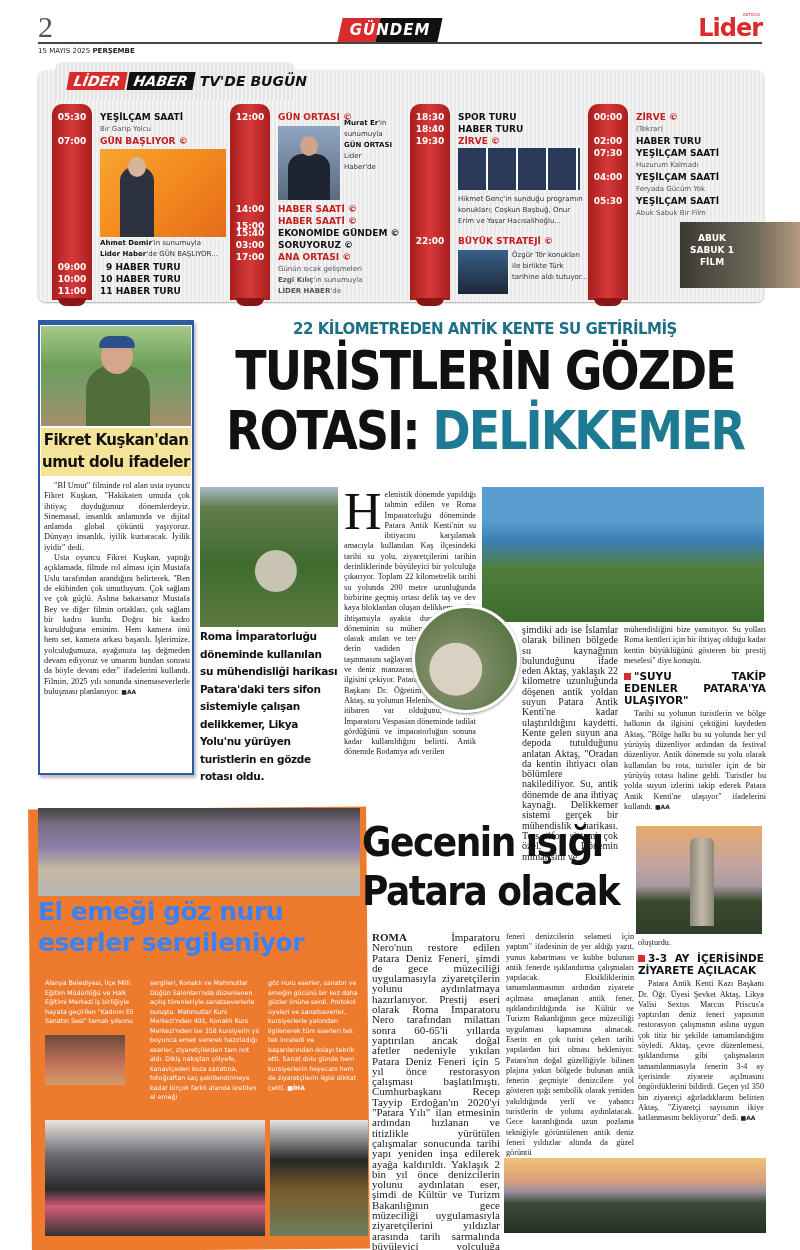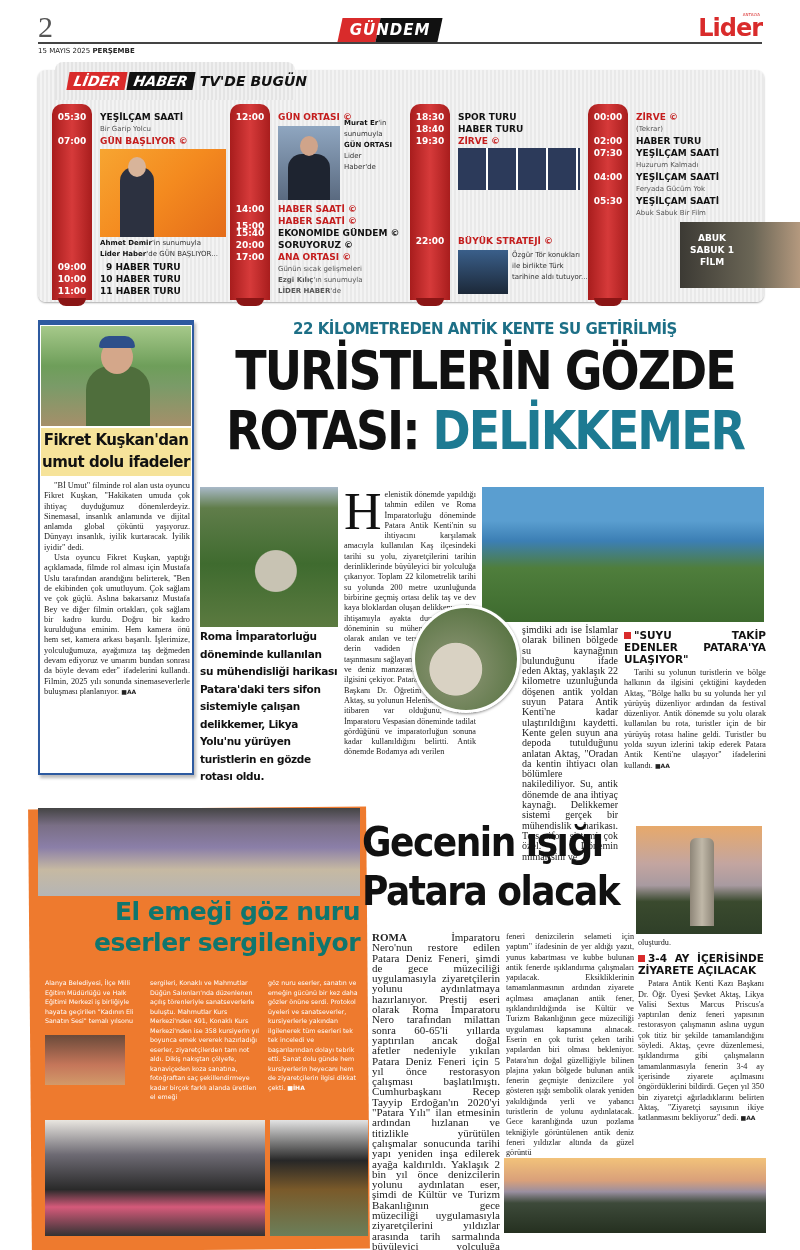--- a/index.html
+++ b/index.html
@@ -63,21 +63,21 @@
   .main-body2 { left: 482px; top: 625px; width: 136px; font-family: "Liberation Serif", serif; font-size: 10px; line-height: 10.3px; color: #222; text-align: justify; }
   .main-body3 { left: 624px; top: 625px; width: 142px; font-family: "Liberation Serif", serif; font-size: 8.2px; line-height: 10.3px; color: #222; text-align: justify; }
   .subhead { font-family: "DejaVu Sans", sans-serif; font-weight: bold; font-size: 10.5px; line-height: 12px; color: #111; margin: 4px 0 3px; }
   .subhead .sq { display: inline-block; width: 7px; height: 7px; background: #d92b2b; margin-right: 3px; }
   .aa { font-family: "DejaVu Sans", sans-serif; font-size: 6px; font-weight: bold; }
   .aa:before { content: "\25A0 "; }
 
   
   .orange-box { left: 30px; top: 808px; width: 338px; height: 442px; background: #ee7a2e; transform: rotate(-0.5deg); }
   .group-photo { left: 38px; top: 808px; width: 322px; height: 88px; background: linear-gradient(180deg, #444 0%, #7a6f86 20%, #8b7fa8 45%, #c6b9a2 70%, #b5b5b5 100%); }
-  .ee-head { left: 38px; top: 896px; width: 322px; font-family: "DejaVu Sans", sans-serif; font-weight: bold; color: #0f766e; font-size: 25px; line-height: 31px; text-align: right; letter-spacing: -0.5px; }
+  .ee-head { left: 38px; top: 896px; width: 322px; font-family: "DejaVu Sans", sans-serif; font-weight: bold; color: #3b82f6; font-size: 25px; line-height: 31px; text-align: left; letter-spacing: -0.5px; }
   .ee-col { font-family: "DejaVu Sans", sans-serif; font-size: 6.3px; line-height: 9.5px; color: #fff; }
   .ee-photo1 { left: 45px; top: 1035px; width: 80px; height: 50px; background: linear-gradient(180deg, #6a4a3a, #c5765a 60%, #d29a6a); }
   .ee-photo2 { left: 45px; top: 1120px; width: 220px; height: 116px; background: linear-gradient(180deg, #e9e6e0 0%, #6d6a73 30%, #2a2a2a 60%, #d55a7a 75%, #333 100%); }
   .ee-photo3 { left: 270px; top: 1120px; width: 98px; height: 116px; background: linear-gradient(180deg, #e3e3e3 0%, #272727 35%, #7a5a2a 60%, #6b7f5a 100%); }
 
   
   .gec-head { left: 362px; top: 818px; width: 290px; font-family: "DejaVu Sans", sans-serif; font-weight: bold; font-size: 36px; line-height: 44px; color: #111; letter-spacing: -1.5px; transform: scaleY(1.12); transform-origin: top; }
   .photo-tower { left: 636px; top: 826px; width: 126px; height: 108px; background: linear-gradient(180deg, #e7a96b 0%, #c3a5a0 35%, #a89aa0 55%, #3a4a2e 70%, #2f3f28 100%); }
   .tower { left: 690px; top: 838px; width: 24px; height: 88px; background: linear-gradient(90deg, #8e8678, #c0b8a8, #8e8678); border-radius: 6px 6px 0 0; }
   .gec-col1 { left: 372px; top: 932px; width: 128px; font-family: Liberation Serif, serif; font-size: 11px; line-height: 10.3px; color: #222; text-align: justify; }
@@ -127,21 +127,21 @@
   <div class="tv-prog" style="top:170px">10 HABER TURU</div>
   <div class="tv-prog" style="top:182px">11 HABER TURU</div>
 </div>
 
 <div class="abs tv-col" style="left:230px;">
   <div class="tv-ribbon"></div>
   <div class="tv-time" style="top:8px">12:00</div>
   <div class="tv-time" style="top:100px">14:00</div>
   <div class="tv-time" style="top:117px">15:00</div>
   <div class="tv-time" style="top:124px">15:40</div>
-  <div class="tv-time" style="top:136px">20:00</div>
+  <div class="tv-time" style="top:136px">03:00</div>
   <div class="tv-time" style="top:148px">17:00</div>
   <div class="tv-prog red" style="top:8px">GÜN ORTASI ©</div>
   <div class="ph" style="left:48px;top:22px;width:62px;height:74px;background:linear-gradient(180deg,#8fa6c0,#5a6a80);">
     <div style="position:absolute;left:10px;top:28px;width:42px;height:46px;background:#1e2430;border-radius:14px 14px 0 0;"></div>
     <div style="position:absolute;left:22px;top:10px;width:18px;height:20px;background:#d0a48a;border-radius:50%;"></div>
   </div>
   <div class="tv-cap" style="left:114px;top:14px;width:64px;"><b>Murat Er</b><span>'in</span><br><span>sunumuyla</span><br><b>GÜN ORTASI</b><br><span>Lider</span><br><span>Haber'de</span></div>
   <div class="tv-prog red" style="top:100px">HABER SAATİ ©</div>
   <div class="tv-prog red" style="top:112px">HABER SAATİ ©</div>
   <div class="tv-prog" style="top:124px">EKONOMİDE GÜNDEM ©</div>
@@ -155,20 +155,21 @@
 <div class="abs tv-col" style="left:410px;">
   <div class="tv-ribbon"></div>
   <div class="tv-time" style="top:8px">18:30</div>
   <div class="tv-time" style="top:20px">18:40</div>
   <div class="tv-time" style="top:32px">19:30</div>
   <div class="tv-time" style="top:132px">22:00</div>
   <div class="tv-prog" style="top:8px">SPOR TURU</div>
   <div class="tv-prog" style="top:20px">HABER TURU</div>
   <div class="tv-prog red" style="top:32px">ZİRVE ©</div>
   <div class="ph" style="left:48px;top:44px;width:122px;height:42px;background:repeating-linear-gradient(90deg,#2c3a5a 0 28px,#fff 28px 30px);"></div>
+  <div class="tv-cap" style="left:48px;top:90px;width:130px;">Hikmet Genç'in sunduğu programın konukları; Coşkun Başbuğ, Onur Erim ve Yaşar Hacısalihoğlu...</div>
   <div class="tv-prog red" style="top:132px">BÜYÜK STRATEJİ ©</div>
   <div class="ph" style="left:48px;top:146px;width:50px;height:44px;background:linear-gradient(180deg,#3a5f8a,#1c2838);"></div>
   <div class="tv-cap" style="left:102px;top:146px;width:76px;">Özgür Tör konukları ile birlikte Türk tarihine aldı tutuyor...</div>
 </div>
 
 <div class="abs tv-col" style="left:588px;">
   <div class="tv-ribbon"></div>
   <div class="tv-time" style="top:8px">00:00</div>
   <div class="tv-time" style="top:32px">02:00</div>
   <div class="tv-time" style="top:44px">07:30</div>
@@ -212,20 +213,21 @@
   <span class="dropcap">H</span><span>elenistik dönemde yapıldığı tahmin edilen ve Roma İmparatorluğu döneminde Patara Antik Kenti'nin su ihtiyacını karşılamak amacıyla kullanılan Kaş ilçesindeki tarihi su yolu, ziyaretçilerini tarihin derinliklerinde büyüleyici bir yolculuğa çıkarıyor. Toplam 22 kilometrelik tarihi su yolunda 200 metre uzunluğunda birbirine geçmiş ortası delik taş ve dev kaya bloklardan oluşan delikkemer, tüm ihtişamıyla ayakta duruyor. Roma döneminin su mühendisliği harikası olarak anılan ve ters sifon sistemiyle derin vadiden suyun Patara'ya taşınmasını sağlayan delikkemer, orman ve deniz manzarasıyla turistlerin de ilgisini çekiyor. Patara Antik Kenti Kazı Başkanı Dr. Öğretim Üyesi Şevket Aktaş, su yolunun Helenistik dönemden itibaren var olduğunu, Roma İmparatoru Vespasian döneminde tadilat gördüğünü ve imparatorluğun sonuna kadar kullanıldığını belirtti. Antik dönemde Bodamya adı verilen</span>
 </div>
 
 <div class="abs photo-coast"></div>
 <div class="abs photo-circle"></div>
 
 <div class="abs main-body2" style="padding-left:40px;">
   <span>şimdiki adı ise İslamlar olarak bilinen bölgede su kaynağının bulunduğunu ifade eden Aktaş, yaklaşık 22 kilometre uzunluğunda döşenen antik yoldan suyun Patara Antik Kenti'ne kadar ulaştırıldığını kaydetti. Kente gelen suyun ana depoda tutulduğunu anlatan Aktaş, "Oradan da kentin ihtiyacı olan bölümlere nakilediliyor. Su, antik dönemde de ana ihtiyaç kaynağı. Delikkemer sistemi gerçek bir mühendislik harikası. Ters sifon sistemi çok özel. Dönemin mimarisini ve</span>
 </div>
 <div class="abs main-body3">
+  <p>mühendisliğini bize yansıtıyor. Su yolları Roma kentleri için bir ihtiyaç olduğu kadar kentin büyüklüğünü gösteren bir prestij meselesi" diye konuştu.</p>
   <div class="subhead"><span class="sq"></span><span>"SUYU TAKİP EDENLER PATARA'YA ULAŞIYOR"</span></div>
   <p style="text-indent:10px;"><span>Tarihi su yolunun turistlerin ve bölge halkının da ilgisini çektiğini kaydeden Aktaş, "Bölge halkı bu su yolunda her yıl yürüyüş düzenliyor ardından da festival düzenliyor. Antik dönemde su yolu olarak kullanılan bu rota, turistler için de bir yürüyüş rotası haline geldi. Turistler bu yolda suyun izlerini takip ederek Patara Antik Kenti'ne ulaşıyor" ifadelerini kullandı.</span> <span class="aa">AA</span></p>
 </div>
 
 <div class="abs orange-box"></div>
 <div class="abs group-photo"></div>
 <div class="abs ee-head">El emeği göz nuru eserler sergileniyor</div>
 <div class="abs ee-col" style="left:45px;top:978px;width:98px;">Alanya Belediyesi, İlçe Milli Eğitim Müdürlüğü ve Halk Eğitimi Merkezi iş birliğiyle hayata geçirilen "Kadının Eli Sanatın Sesi" temalı yılsonu</div>
 <div class="abs ee-photo1"></div>
 <div class="abs ee-col" style="left:150px;top:978px;width:110px;">sergileri, Konaklı ve Mahmutlar Düğün Salonları'nda düzenlenen açılış törenleriyle sanatseverlerle buluştu. Mahmutlar Kurs Merkezi'nden 491, Konaklı Kurs Merkezi'nden ise 358 kursiyerin yıl boyunca emek vererek hazırladığı eserler, ziyaretçilerden tam not aldı. Dikiş nakıştan çölyefe, kanaviçeden koza sanatına, fotoğraftan saç şekillendirmeye kadar birçok farklı alanda üretilen el emeği</div>
@@ -237,16 +239,16 @@
 <div class="abs tower"></div>
 <div class="abs gec-head">
     <div>Gecenin ışığı</div>
     <div>Patara olacak</div>
   </div>
 
 <div class="abs gec-col1"><span class="b">ROMA</span> <span>İmparatoru Nero'nun restore edilen Patara Deniz Feneri, şimdi de gece müzeciliği uygulamasıyla ziyaretçilerin yolunu aydınlatmaya hazırlanıyor. Prestij eseri olarak Roma İmparatoru Nero tarafından milattan sonra 60-65'li yıllarda yaptırılan ancak doğal afetler nedeniyle yıkılan Patara Deniz Feneri için 5 yıl önce restorasyon çalışması başlatılmıştı. Cumhurbaşkanı Recep Tayyip Erdoğan'ın 2020'yi "Patara Yılı" ilan etmesinin ardından hızlanan ve titizlikle yürütülen çalışmalar sonucunda tarihi yapı yeniden inşa edilerek ayağa kaldırıldı. Yaklaşık 2 bin yıl önce denizcilerin yolunu aydınlatan eser, şimdi de Kültür ve Turizm Bakanlığının gece müzeciliği uygulamasıyla ziyaretçilerini yıldızlar arasında tarih sarmalında büyüleyici yolculuğa çıkartacak. Üzerinde «Ben imparator Nero. Bu</span></div>
 <div class="abs gec-col2">feneri denizcilerin selameti için yaptım" ifadesinin de yer aldığı yazıt, yunus kabartması ve kubbe bulunan antik fenerde ışıklandırma çalışmaları yapılacak. Eksikliklerinin tamamlanmasının ardından ziyarete açılması amaçlanan antik fener, ışıklandırıldığında ise Kültür ve Turizm Bakanlığının gece müzeciliği uygulaması kapsamına alınacak. Eserin en çok turist çeken tarihi yapılardan biri olması bekleniyor. Patara'nın doğal güzelliğiyle bilinen plajına yakın bölgede bulunan antik fenerin geçmişte denizcilere yol gösteren ışığı sembolik olarak yeniden yakıldığında yerli ve yabancı turistlerin de yolunu aydınlatacak. Gece karanlığında uzun pozlama tekniğiyle görüntülenen antik deniz feneri yıldızlar altında da güzel görüntü</div>
 <div class="abs gec-col3">
   <p>oluşturdu.</p>
-  <div class="subhead"><span class="sq"></span><span>3-4 AY İÇERİSİNDE ZİYARETE AÇILACAK</span></div>
+  <div class="subhead"><span class="sq"></span><span>3-3 AY İÇERİSİNDE ZİYARETE AÇILACAK</span></div>
   <p style="text-indent:10px;"><span>Patara Antik Kenti Kazı Başkanı Dr. Öğr. Üyesi Şevket Aktaş, Likya Valisi Sextus Marcus Priscus'a yaptırılan deniz feneri yapısının restorasyon çalışmanın aslına uygun çok titiz bir şekilde tamamlandığını söyledi. Aktaş, çevre düzenlemesi, ışıklandırma gibi çalışmaların tamamlanmasıyla fenerin 3-4 ay içerisinde ziyarete açılmasını öngördüklerini bildirdi. Geçen yıl 350 bin ziyaretçi ağırladıklarını belirten Aktaş, "Ziyaretçi sayısının ikiye katlanmasını bekliyoruz" dedi.</span> <span class="aa">AA</span></p>
 </div>
 <div class="abs photo-sunset"></div>
 
 </body></html>

